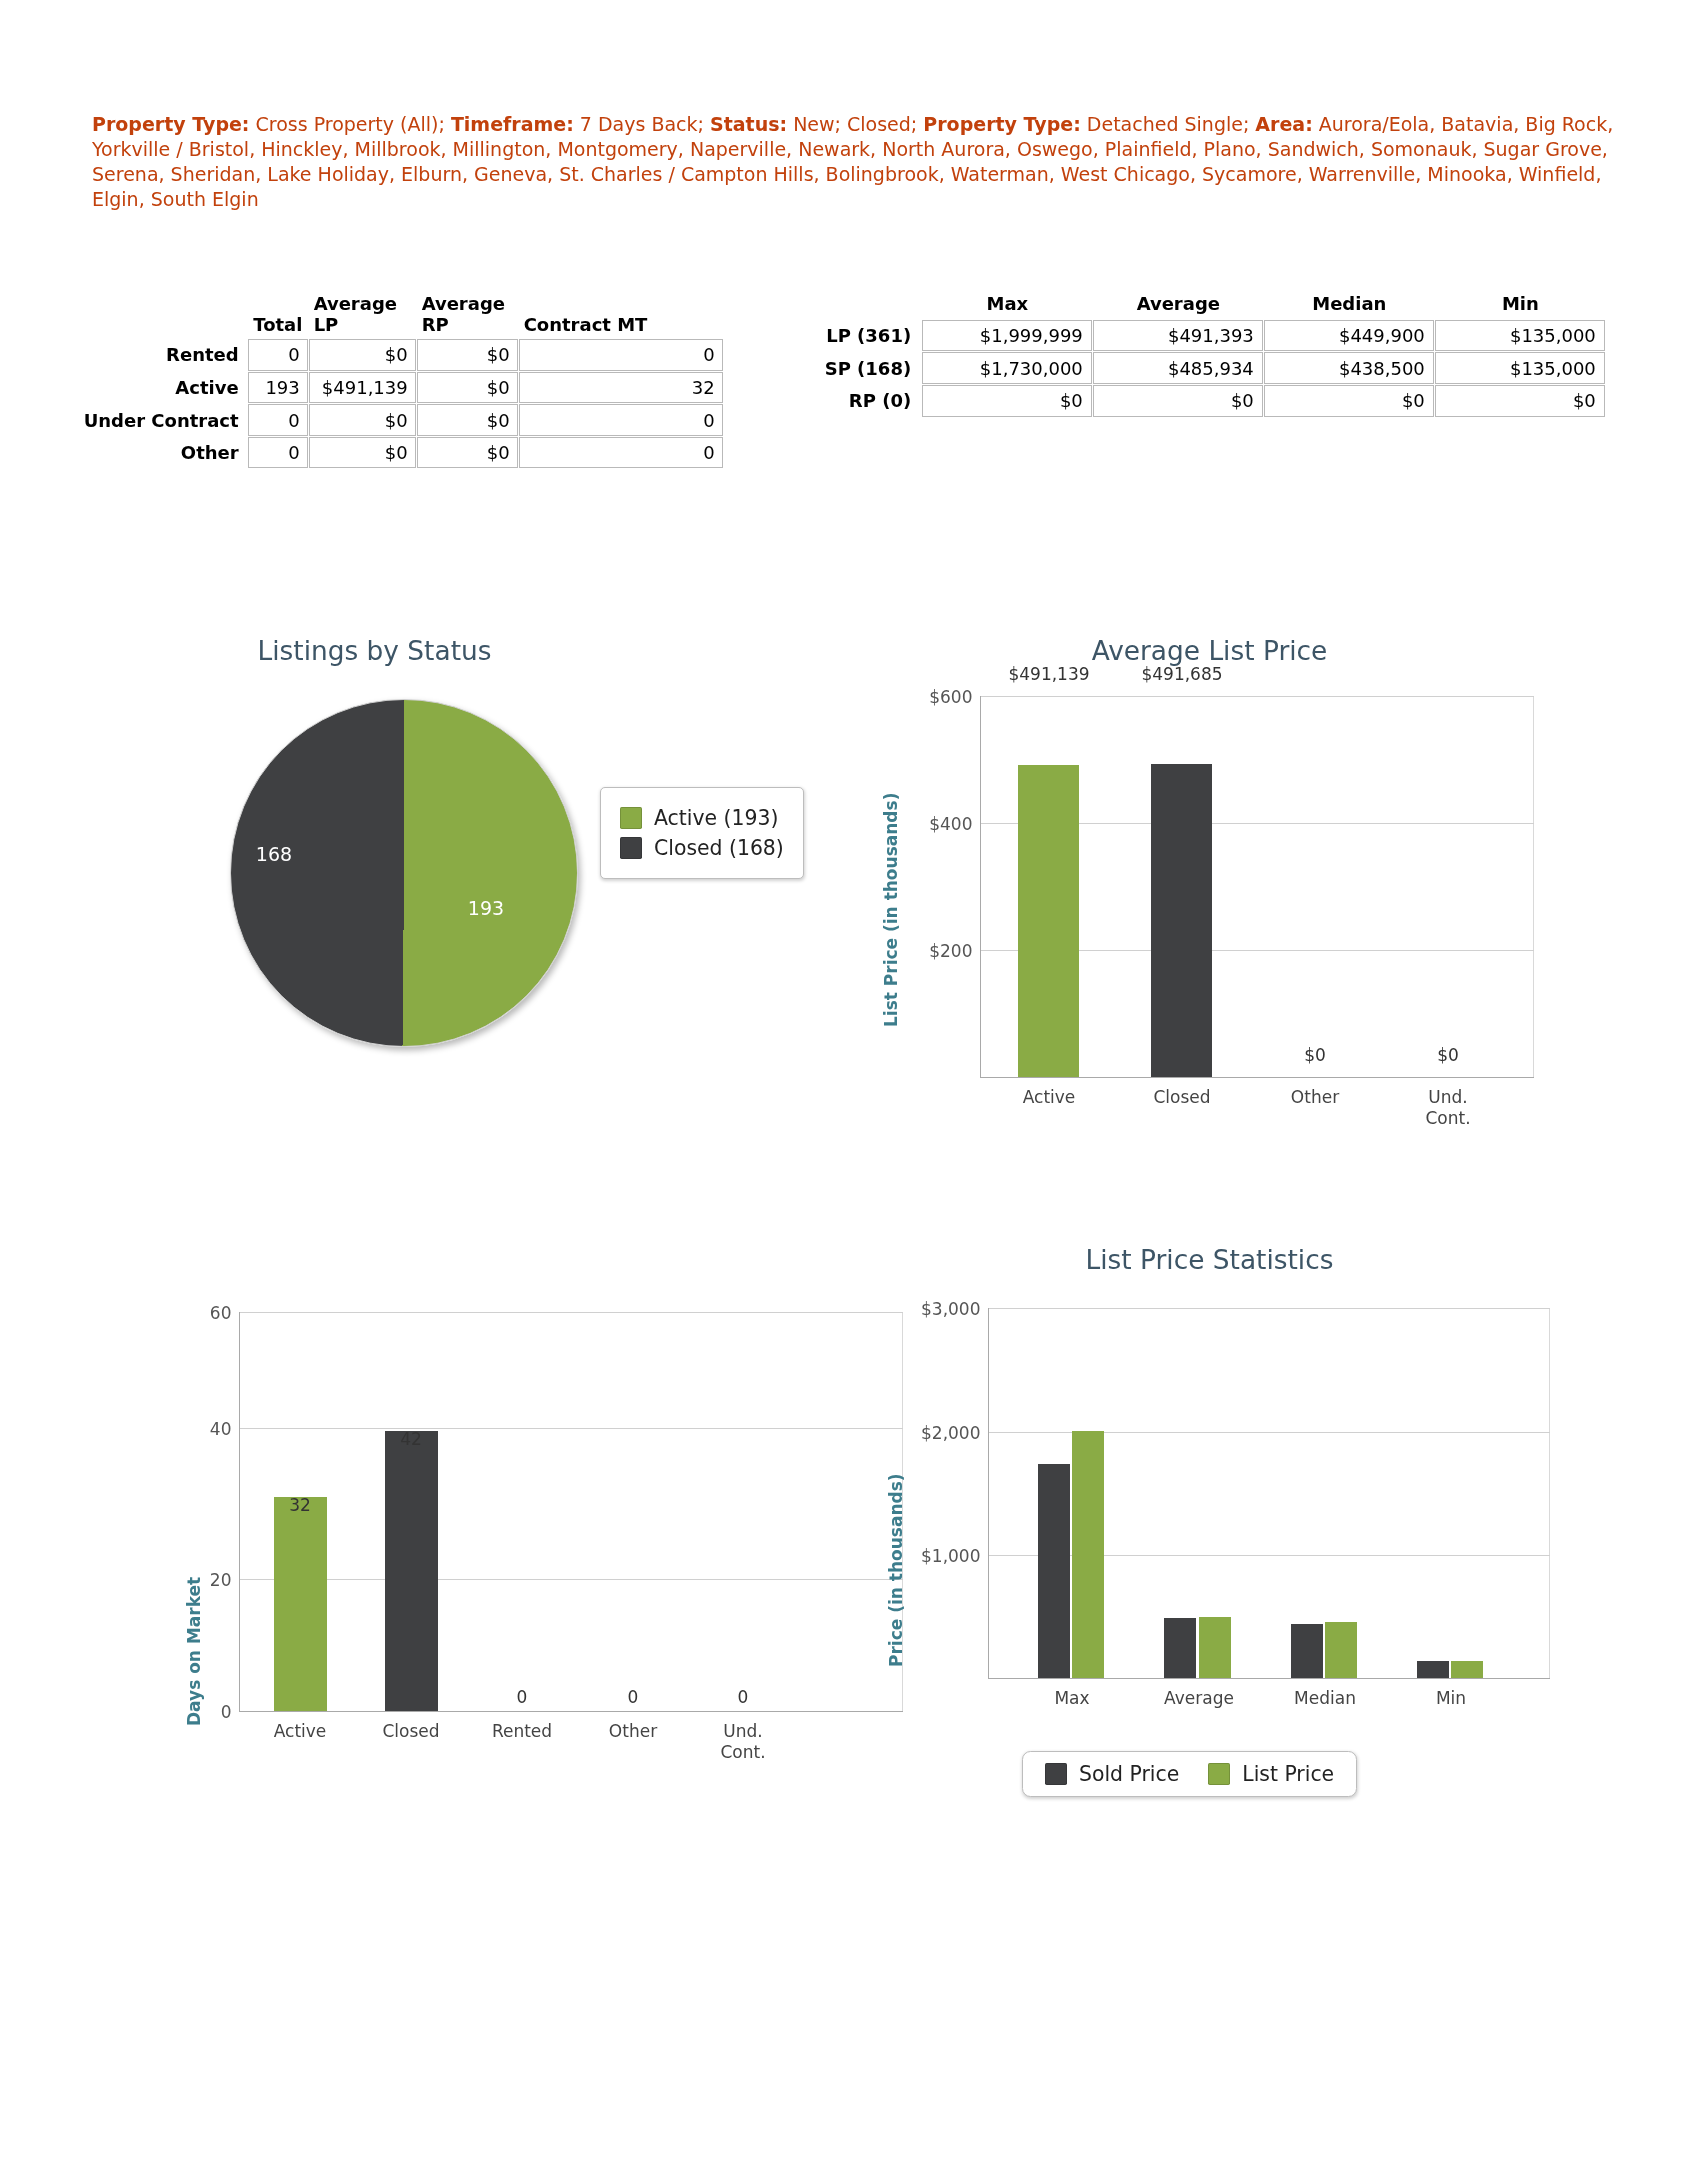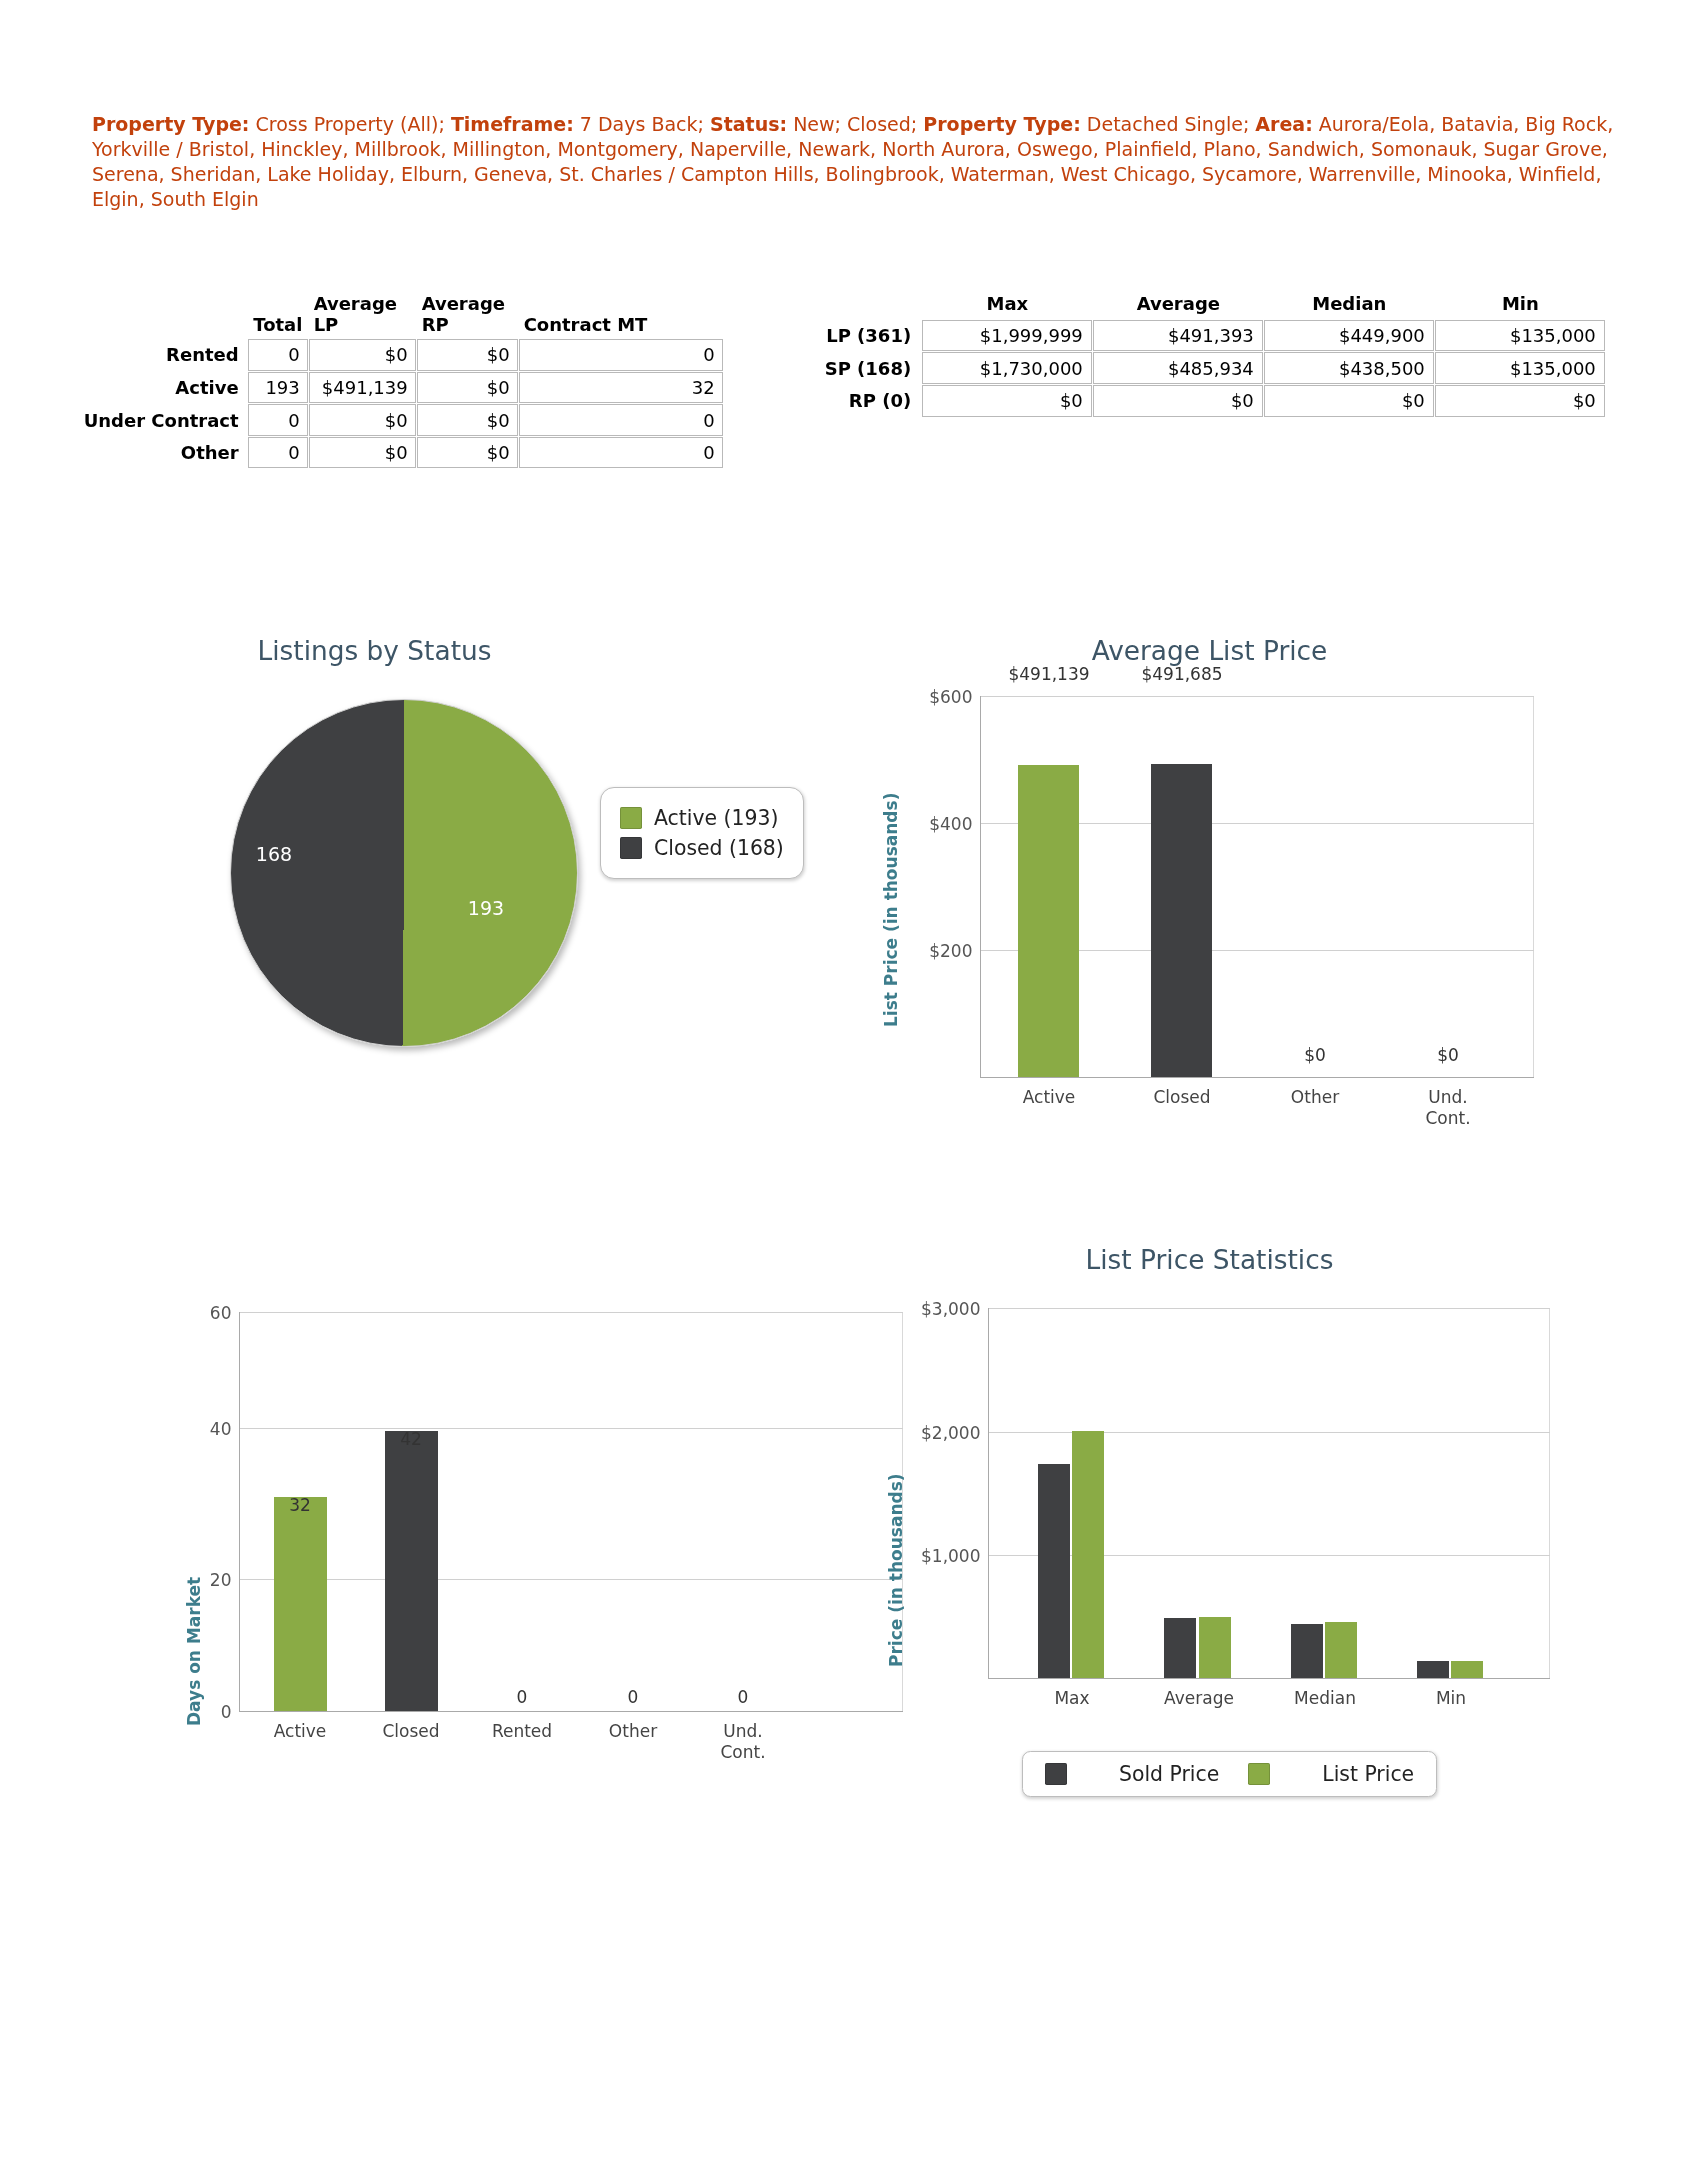--- a/index.html
+++ b/index.html
@@ -133,42 +133,42 @@
     background: conic-gradient(#8aab45 0deg 180.5deg, #3f4042 180.5deg 360deg);
     border: 0.9px solid #cfcfcf;
   }
   .pie-val {
     position: absolute; color: #fff; font-size: 19px;
     transform: translate(-50%, -50%);
   }
   .legend {
     position: absolute;
     border: 0.9px solid #bdbdbd;
-    border-radius: 14px;
+    border-radius: 5px;
     background: #fff;
     box-shadow: 0.9px 1.7px 3.4px rgba(0,0,0,0.18);
     padding: 12px 19px;
   }
   .legend-row { display: flex; align-items: center; margin: 6px 0; }
   .legend-sw {
     width: 22px; height: 22px; margin-right: 12px; border-radius: 1.7px;
     border: 0.9px solid rgba(0,0,0,0.15);
   }
   .legend-text { font-size: 20.4px; color: #222; white-space: nowrap; }
 
   .legend-h {
     position: absolute;
     border: 0.9px solid #bdbdbd;
     border-radius: 8.5px;
     background: #fff;
     box-shadow: 0.9px 1.7px 3.4px rgba(0,0,0,0.18);
     padding: 10.2px 22px;
     display: flex; align-items: center; gap: 29px;
   }
-  .legend-h .legend-row { margin: 0; gap: 40px; }
+  .legend-h .legend-row { margin: 0; }
 </style>
 </head>
 <body>
 
 <div class="page">
 
   <div class="criteria">
     <b>Property Type:</b><span> Cross Property (All); </span><b>Timeframe:</b><span> 7 Days Back; </span><b>Status:</b><span> New; Closed; </span><b>Property Type:</b><span> Detached Single; </span><b>Area:</b><span> Aurora/Eola, Batavia, Big Rock, Yorkville / Bristol, Hinckley, Millbrook, Millington, Montgomery, Naperville, Newark, North Aurora, Oswego, Plainfield, Plano, Sandwich, Somonauk, Sugar Grove, Serena, Sheridan, Lake Holiday, Elburn, Geneva, St. Charles / Campton Hills, Bolingbrook, Waterman, West Chicago, Sycamore, Warrenville, Minooka, Winfield, Elgin, South Elgin</span>
   </div>
 

